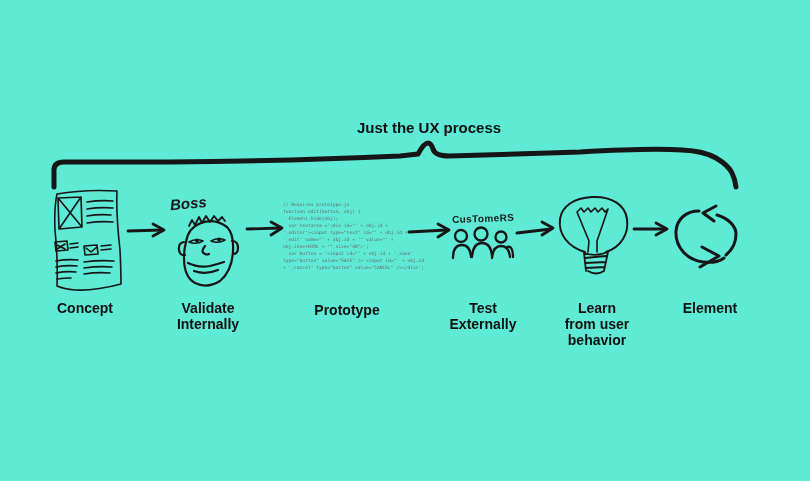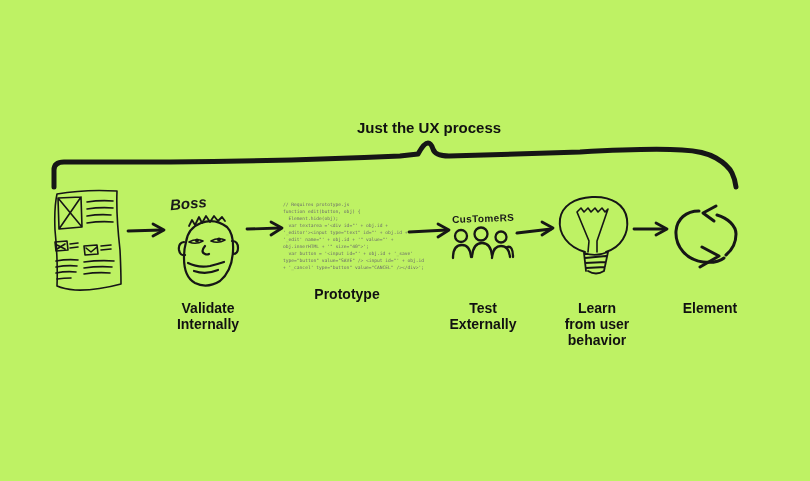--- a/index.html
+++ b/index.html
@@ -1,17 +1,17 @@
 <!DOCTYPE html>
 <html><head>
 <meta charset="utf-8">
 <style>
   html,body { margin:0; padding:0; background:#fff; }
   .canvas {
-    position:relative; width:810px; height:481px; background:#bef264;
+    position:relative; width:810px; height:481px; background:#5eead4;
     font-family:"Liberation Sans", sans-serif; overflow:hidden;
   }
   .art { position:absolute; left:0; top:0; }
   .title {
     position:absolute; top:119px; left:328px; width:202px; text-align:center;
     font-weight:bold; font-size:15px; color:#111;
   }
   .step-label {
     position:absolute; top:300px; width:124px; text-align:center;
     font-weight:bold; font-size:14px; line-height:16px; color:#111;
@@ -132,22 +132,23 @@
   var textarea ='&lt;div id="' + obj.id +
 '_editor'&gt;&lt;input type="text" id="' + obj.id +
 '_edit' name="' + obj.id + '" value="' +
 obj.innerHTML + '" size="40"&gt;';
   var button = '&lt;input id="' + obj.id + '_save'
 type="button" value="SAVE" /&gt; &lt;input id="' + obj.id
 + '_cancel' type="button" value="CANCEL" /&gt;&lt;/div&gt;';</pre>
 
   <div class="hand-customers">CusTomeRS</div>
 
+  <div class="step-label" style="left:23px;">Concept</div>
   <div class="step-label" style="left:146px;">Validate
 Internally</div>
-  <div class="step-label" style="left:285px; top:286px;">Prototype</div>
+  <div class="step-label" style="left:285px; top:302px;">Prototype</div>
   <div class="step-label" style="left:535px;">Learn
 from user
 behavior</div>
   <div class="step-label" style="left:421px;">Test
 Externally</div>
   <div class="step-label" style="left:648px;">Element</div>
 </div>
 
 </body></html>

